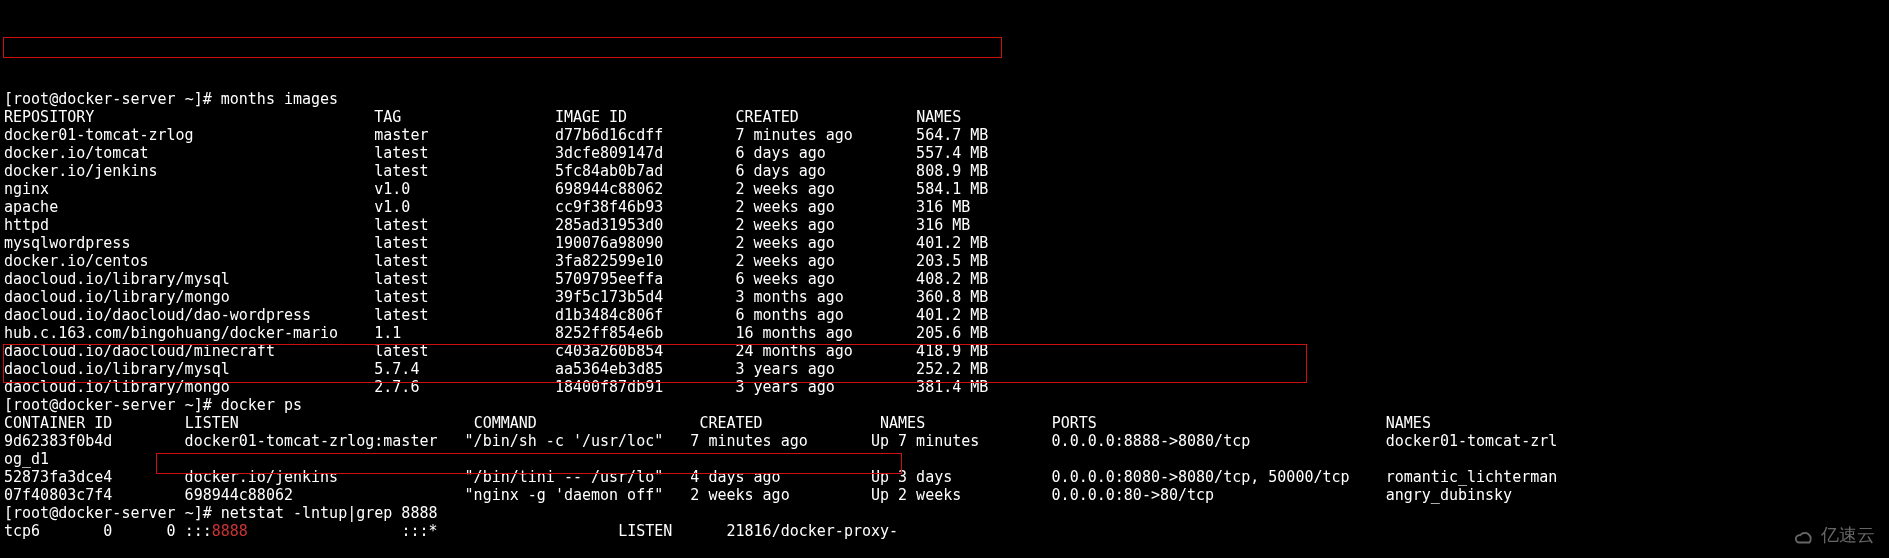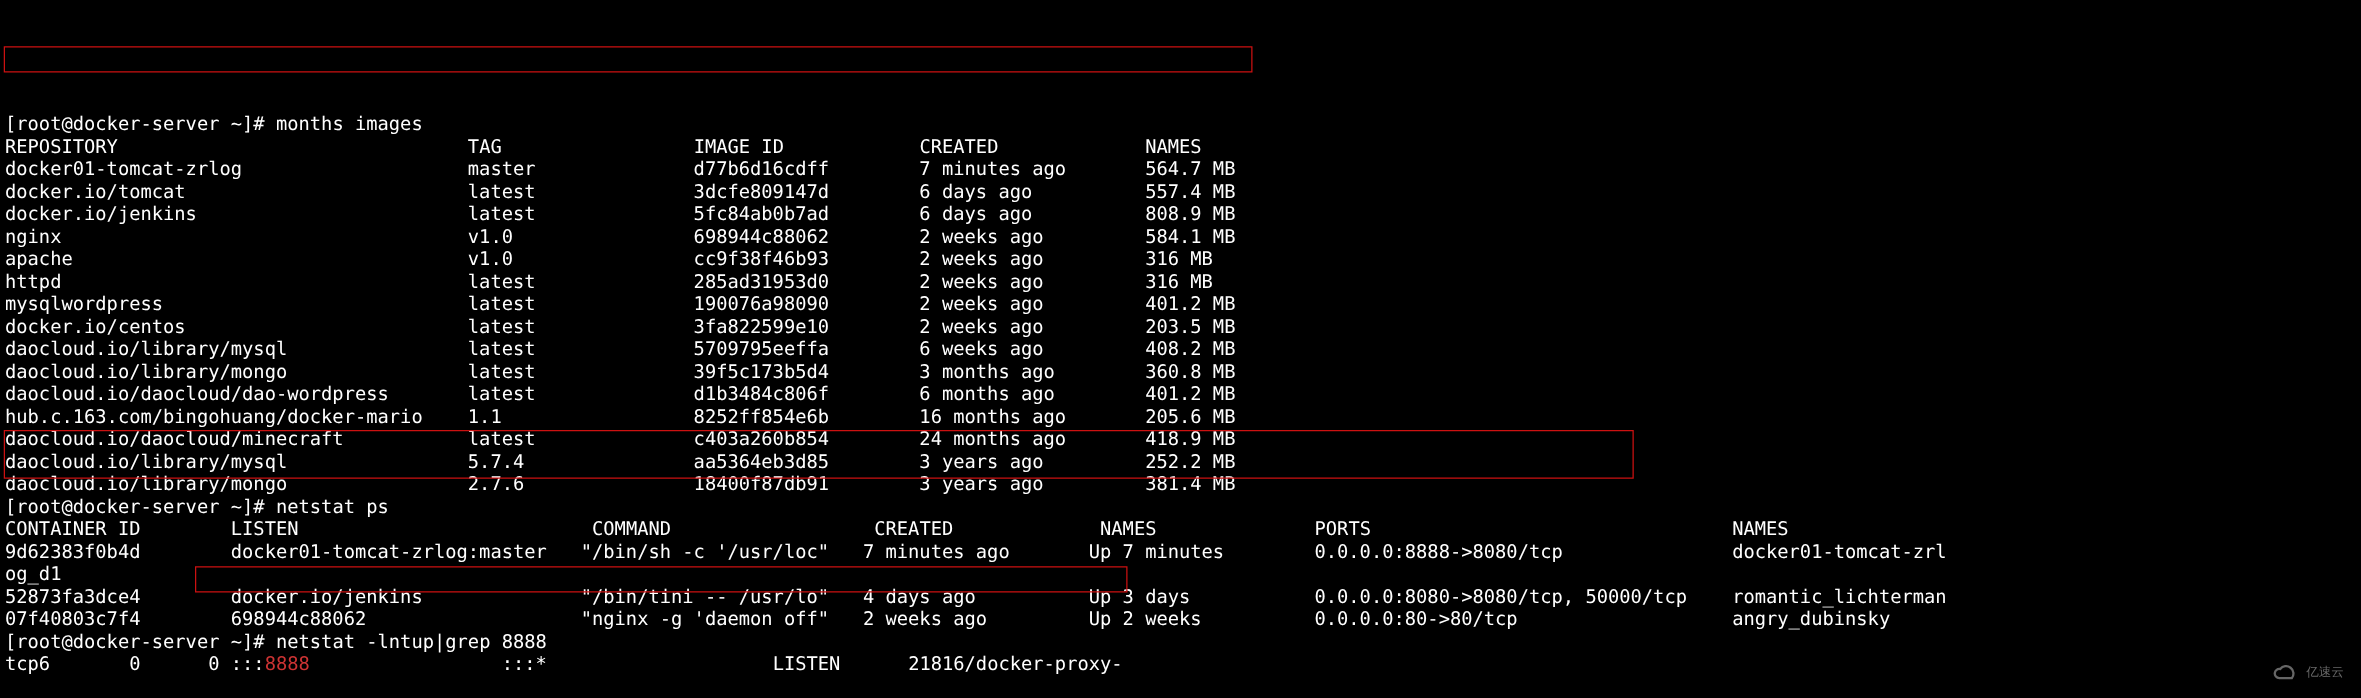--- a/index.html
+++ b/index.html
@@ -1,19 +1,19 @@
 <!DOCTYPE html>
 <html><head>
 <meta charset="utf-8">
 <style>
   html,body{margin:0;padding:0;background:#000;color:#fff;font-family:"DejaVu Sans Mono","Courier New",monospace;font-size:15px;line-height:18px;white-space:pre;width:1889px;height:558px;overflow:hidden}
   .term{padding:0 0 0 4px}
   .hlbox{position:absolute;border:1px solid #c11;pointer-events:none}
   .yel{color:#c33;font-weight:normal}
-  .wm{position:absolute;right:14px;bottom:10px;opacity:.55;display:flex;align-items:flex-end;gap:6px;color:#bbb;font-size:10px}
+  .wm{position:absolute;right:14px;bottom:10px;opacity:.55;display:flex;align-items:flex-start;gap:6px;color:#bbb;font-size:18px}
   .wm svg{width:22px;height:22px}
 </style>
 </head>
 <body>
 
 
 <div class="term">
 <span>[<span>root@docker-server</span> <span>~</span>]# </span><span>months images</span>
 <span><span>REPOSITORY</span>                               <span>TAG</span>                 <span>IMAGE ID</span>            <span>CREATED</span>             <span>NAMES</span></span>
 <div id="images-out">docker01-tomcat-zrlog                    master              d77b6d16cdff        7 minutes ago       564.7 MB
@@ -24,21 +24,21 @@
 httpd                                    latest              285ad31953d0        2 weeks ago         316 MB
 mysqlwordpress                           latest              190076a98090        2 weeks ago         401.2 MB
 docker.io/centos                         latest              3fa822599e10        2 weeks ago         203.5 MB
 daocloud.io/library/mysql                latest              5709795eeffa        6 weeks ago         408.2 MB
 daocloud.io/library/mongo                latest              39f5c173b5d4        3 months ago        360.8 MB
 daocloud.io/daocloud/dao-wordpress       latest              d1b3484c806f        6 months ago        401.2 MB
 hub.c.163.com/bingohuang/docker-mario    1.1                 8252ff854e6b        16 months ago       205.6 MB
 daocloud.io/daocloud/minecraft           latest              c403a260b854        24 months ago       418.9 MB
 daocloud.io/library/mysql                5.7.4               aa5364eb3d85        3 years ago         252.2 MB
 daocloud.io/library/mongo                2.7.6               18400f87db91        3 years ago         381.4 MB
-</div><span>[<span>root@docker-server</span> <span>~</span>]# </span><span>netstat ps</span>
+</div><span>[<span>root@docker-server</span> <span>~</span>]# </span><span>docker ps</span>
 <span><span>CONTAINER ID</span>        <span>LISTEN</span>                          <span>COMMAND</span>                  <span>CREATED</span>             <span>NAMES</span>              <span>PORTS</span>                                <span>NAMES</span></span>
 <div id="ps-out">9d62383f0b4d        docker01-tomcat-zrlog:master   "/bin/sh -c '/usr/loc"   7 minutes ago       Up 7 minutes        0.0.0.0:8888-&gt;8080/tcp               docker01-tomcat-zrl
 og_d1
 52873fa3dce4        docker.io/jenkins              "/bin/tini -- /usr/lo"   4 days ago          Up 3 days           0.0.0.0:8080-&gt;8080/tcp, 50000/tcp    romantic_lichterman
 07f40803c7f4        698944c88062                   "nginx -g 'daemon off"   2 weeks ago         Up 2 weeks          0.0.0.0:80-&gt;80/tcp                   angry_dubinsky
 </div><span>[<span>root@docker-server</span> <span>~</span>]# </span><span>netstat -lntup|grep 8888</span>
 <span><span>tcp6</span>       <span>0</span>      <span>0</span> <span>:::</span><span class="yel">8888</span>                 <span>:::*</span>                    <span>LISTEN</span>      <span>21816/docker-proxy-</span></span>
 </div>
 
 

